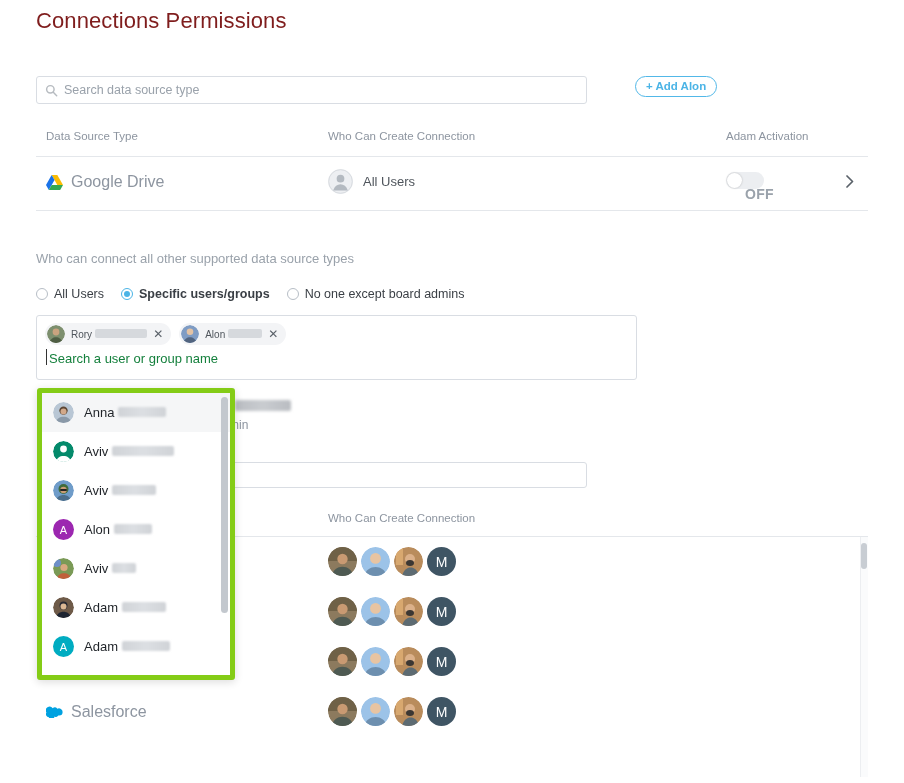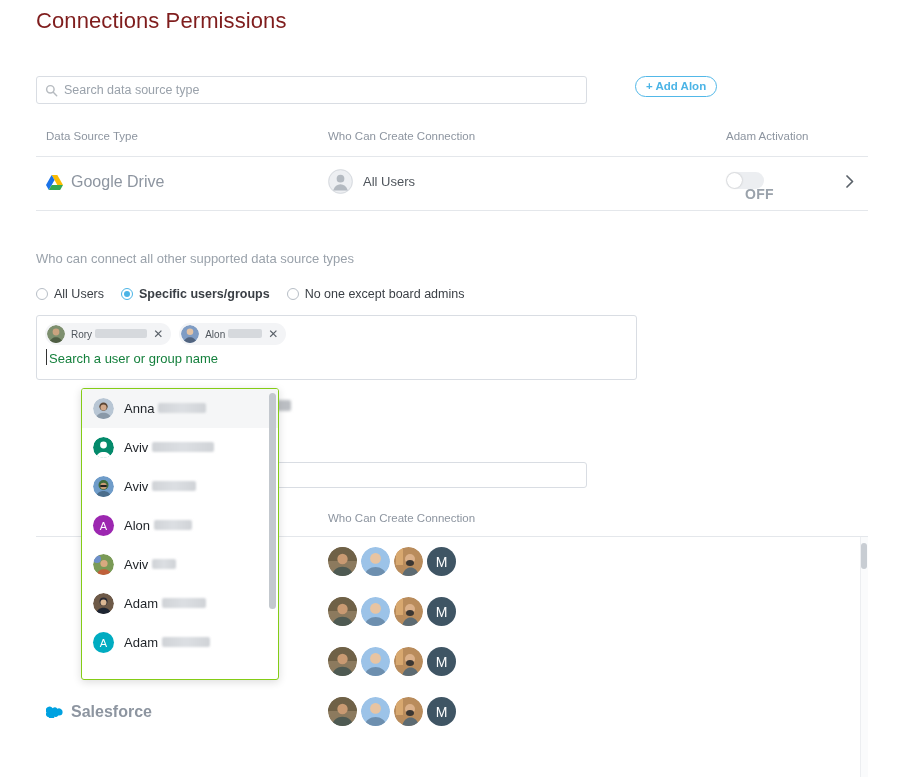--- a/index.html
+++ b/index.html
@@ -136,42 +136,42 @@
   }
 
   
   .bottom-table { position:absolute; left:36px; top:512px; width: 832px; }
   .bt-head { position:relative; height: 24px; }
   .bt-th { position:absolute; font-size:11.5px; color:#8d95a0; }
   .bt-th-who { left: 292px; top:0; }
   .bt-line { height:1px; background:#e4e7eb; width: 832px; }
   .bt-body { position:relative; height: 240px; overflow:hidden; }
   .bt-row { position:relative; height: 50px; }
-  .bt-ds { position:absolute; left:10px; top:16px; display:flex; align-items:center; gap:8px;font-weight:bold;}
+  .bt-ds { position:absolute; left:10px; top:16px; display:flex; align-items:center; gap:8px;}
   .bt-avatars { position:absolute; left:292px; top:10px; display:flex; align-items:center; }
   .av { width:29px;height:29px;border-radius:50%; overflow:hidden; margin-right:4px; flex:0 0 auto;}
   .av.initial {
     background:#3f5564; color:#fff; display:flex;align-items:center;justify-content:center;
     font-size:14px; font-weight:400; margin-right:0;
   }
   .scrollbar-track {
     position:absolute; right: 0px; top: 0; width: 8px; height: 240px;
     background: #fafbfc; border-left: 1px solid #eceef1;
   }
   .scrollbar-thumb {
     position:absolute; right:1px; top: 6px; width:6px; height:26px;
     border-radius:3px; background:#c8cdd3;
   }
 
   
   .dropdown {
     position:absolute; left:37px; top:388px; width: 198px; height: 292px;
-    background:#fff; border:1px solid #84cc16; border-radius:3px;
+    background:#fff; border:5px solid #84cc16; border-radius:3px;
     box-shadow: 0 2px 8px rgba(0,0,0,.14);
-    overflow:hidden; z-index: 50; margin-left: 44px;
+    overflow:hidden; z-index: 50;
   }
   .dd-list { position:relative; }
   .dd-item {
     height: 39px; display:flex; align-items:center; gap:10px; padding-left: 11px;
     cursor:pointer;
   }
   .dd-item.active { background:#f5f6f7; }
   .dd-avatar { width:21px;height:21px;border-radius:50%; overflow:hidden; flex:0 0 auto;}
   .dd-avatar.initial { display:flex;align-items:center;justify-content:center;color:#fff;font-size:11px;}
   .dd-name { font-size:13px; color:#1f2328; display:flex; align-items:baseline; gap:4px;}

